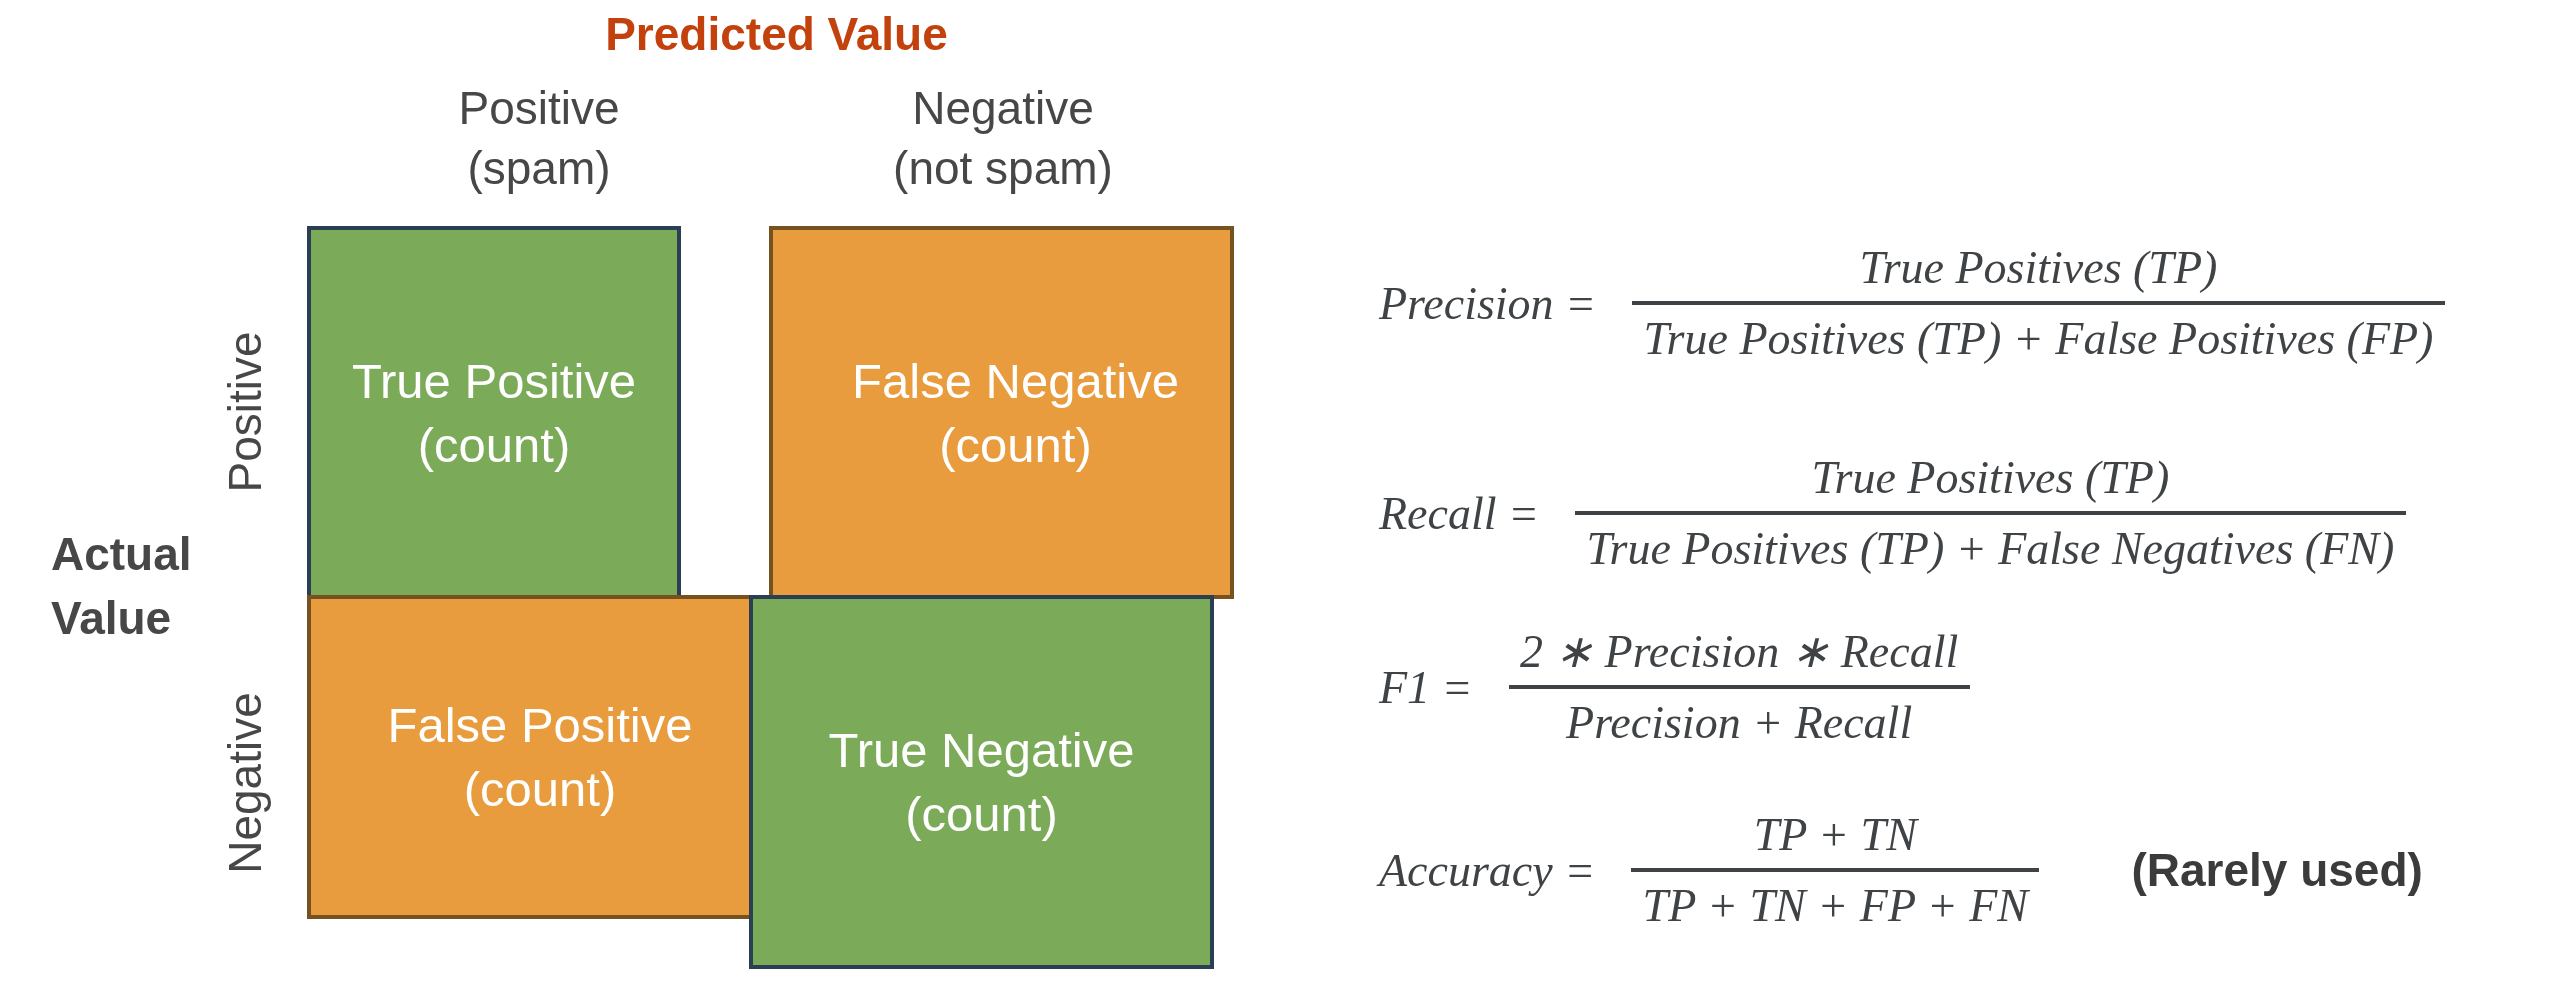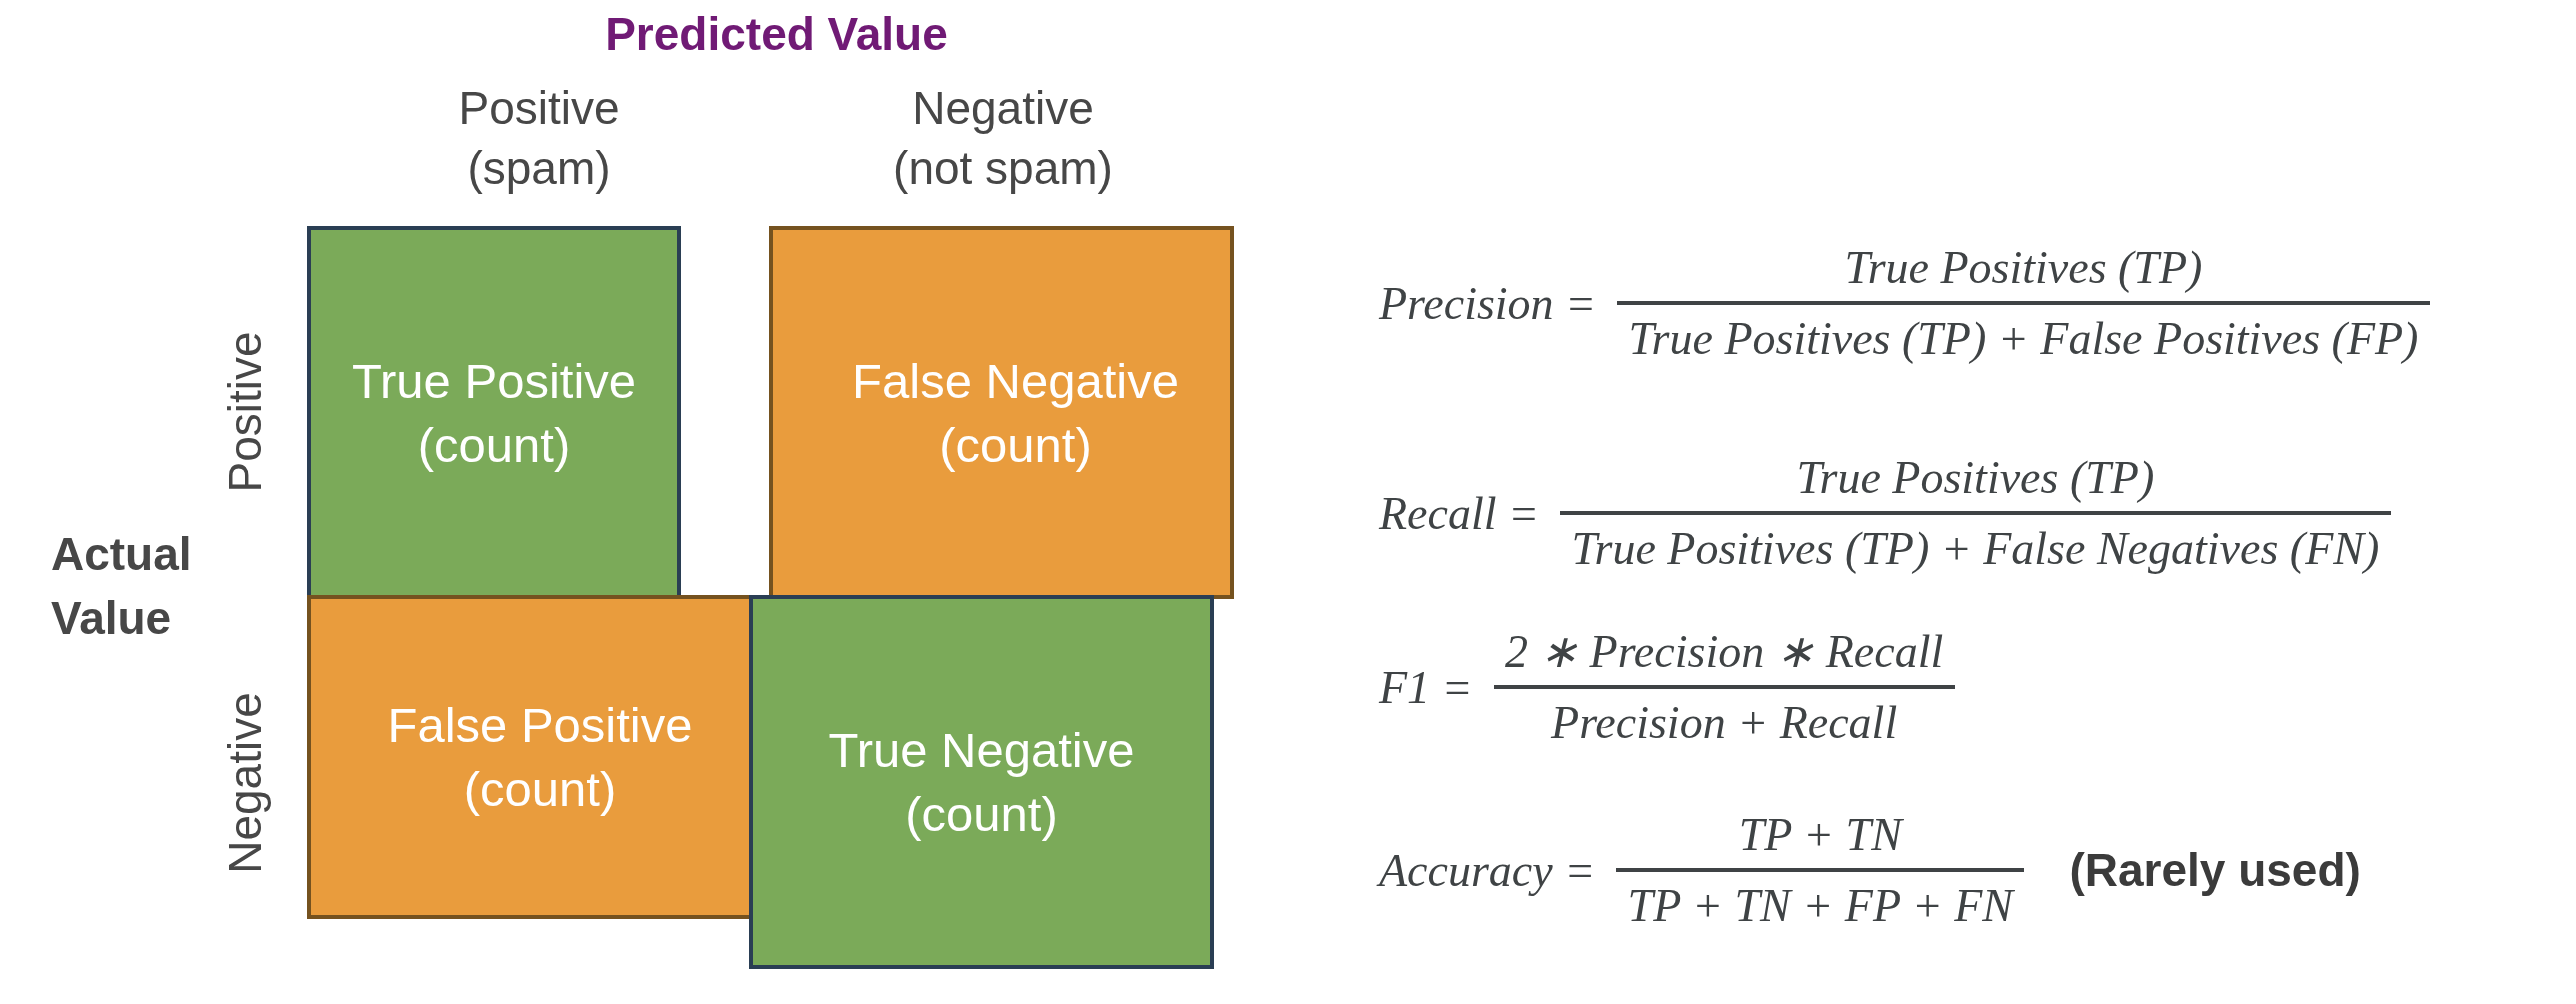--- a/index.html
+++ b/index.html
@@ -3,21 +3,21 @@
 <meta charset="utf-8">
 <style>
   html,body{margin:0;padding:0;background:#ffffff;}
   .canvas{
     position:relative;width:2576px;height:1004px;background:#ffffff;overflow:hidden;
     font-family:"Liberation Sans",sans-serif;color:#4a4a4a;
   }
   
   .predicted-header{
     position:absolute;left:491px;top:6.5px;width:571px;text-align:center;
-    font-size:46px;font-weight:bold;color:#701a75;
+    font-size:46px;font-weight:bold;color:#c2410c;
   }
   .col-label{
     position:absolute;top:78px;width:326px;text-align:center;
     font-size:46px;line-height:60px;color:#474747;
   }
   .col-label.c0{left:376px;}
   .col-label.c1{left:840px;}
   .actual-header{
     position:absolute;left:51px;top:522px;
     font-size:46px;font-weight:bold;line-height:64px;color:#474747;
@@ -36,34 +36,34 @@
     color:#ffffff;font-size:49px;line-height:64px;
   }
   .cell.green{background:#7baa59;border:4.1px solid #2a3e54;}
   .cell.orange{background:#e99c3d;border:4.1px solid #75521f;}
   .cell.tl{left:0;top:0;width:374px;height:373px;}
   .cell.tr{left:462px;top:0;width:465px;height:373px;padding-left:28px;}
   .cell.bl{left:0;top:369px;width:466px;height:324px;}
   .cell.br{left:442px;top:369px;width:465px;height:374px;}
   
   .formula-row{
-    position:absolute;left:1379px;display:flex;align-items:center;gap:21px;
+    position:absolute;left:1379px;display:flex;align-items:center;gap:36px;
     font-family:"Liberation Serif",serif;font-style:italic;
     font-size:46px;line-height:51px;color:#3f4345;white-space:nowrap;
   }
   .formula-row.f0{top:242px;}
   .formula-row.f1{top:432px;margin-top:20px;}
   .formula-row.f2{top:626px;}
   .formula-row.f3{top:809px;}
   .frac{display:inline-flex;flex-direction:column;text-align:center;}
   .frac .num{padding:0 11.4px 8.2px;border-bottom:4.1px solid #3f4345;}
   .frac .den{padding:8.2px 11.4px 0;}
   .formula-note{
     font-family:"Liberation Sans",sans-serif;font-style:normal;font-weight:bold;
-    color:#3b3b3b;margin-left:24px;
+    color:#3b3b3b;margin-left:56px;
   }
 </style>
 </head>
 <body>
 
 <div class="canvas">
 
   <div class="predicted-header">Predicted Value</div>
 
   <div class="col-label c0">

